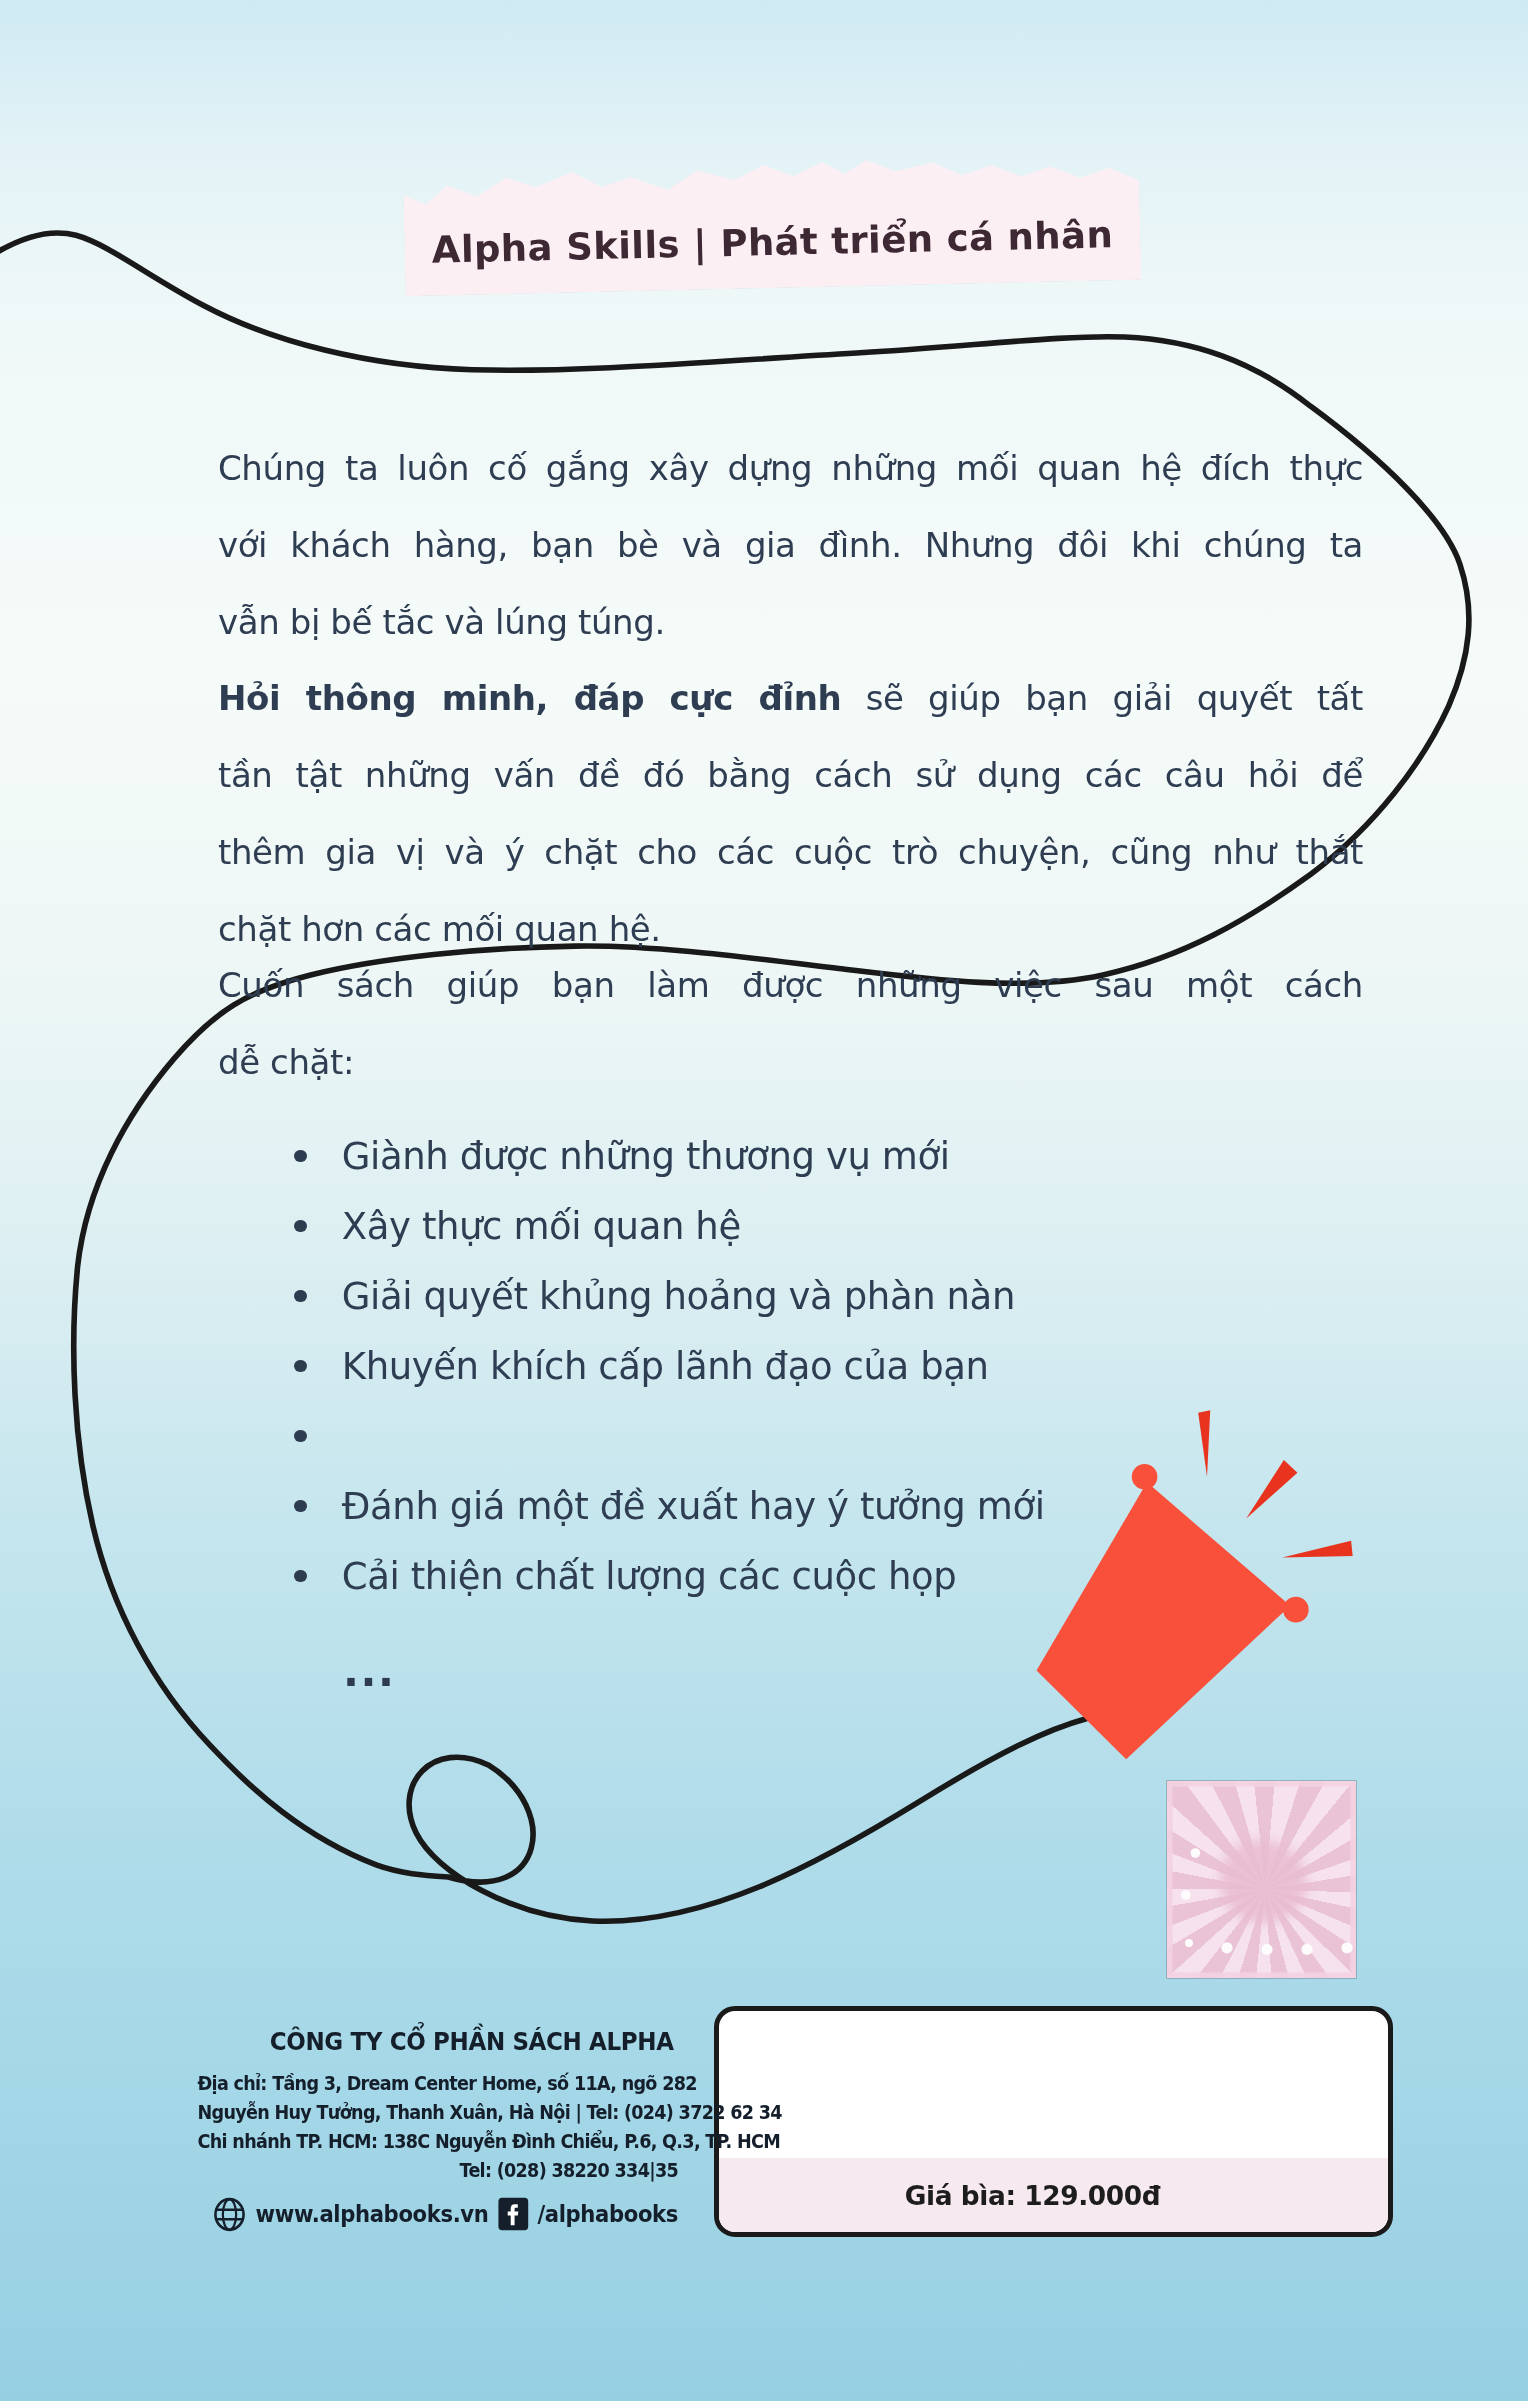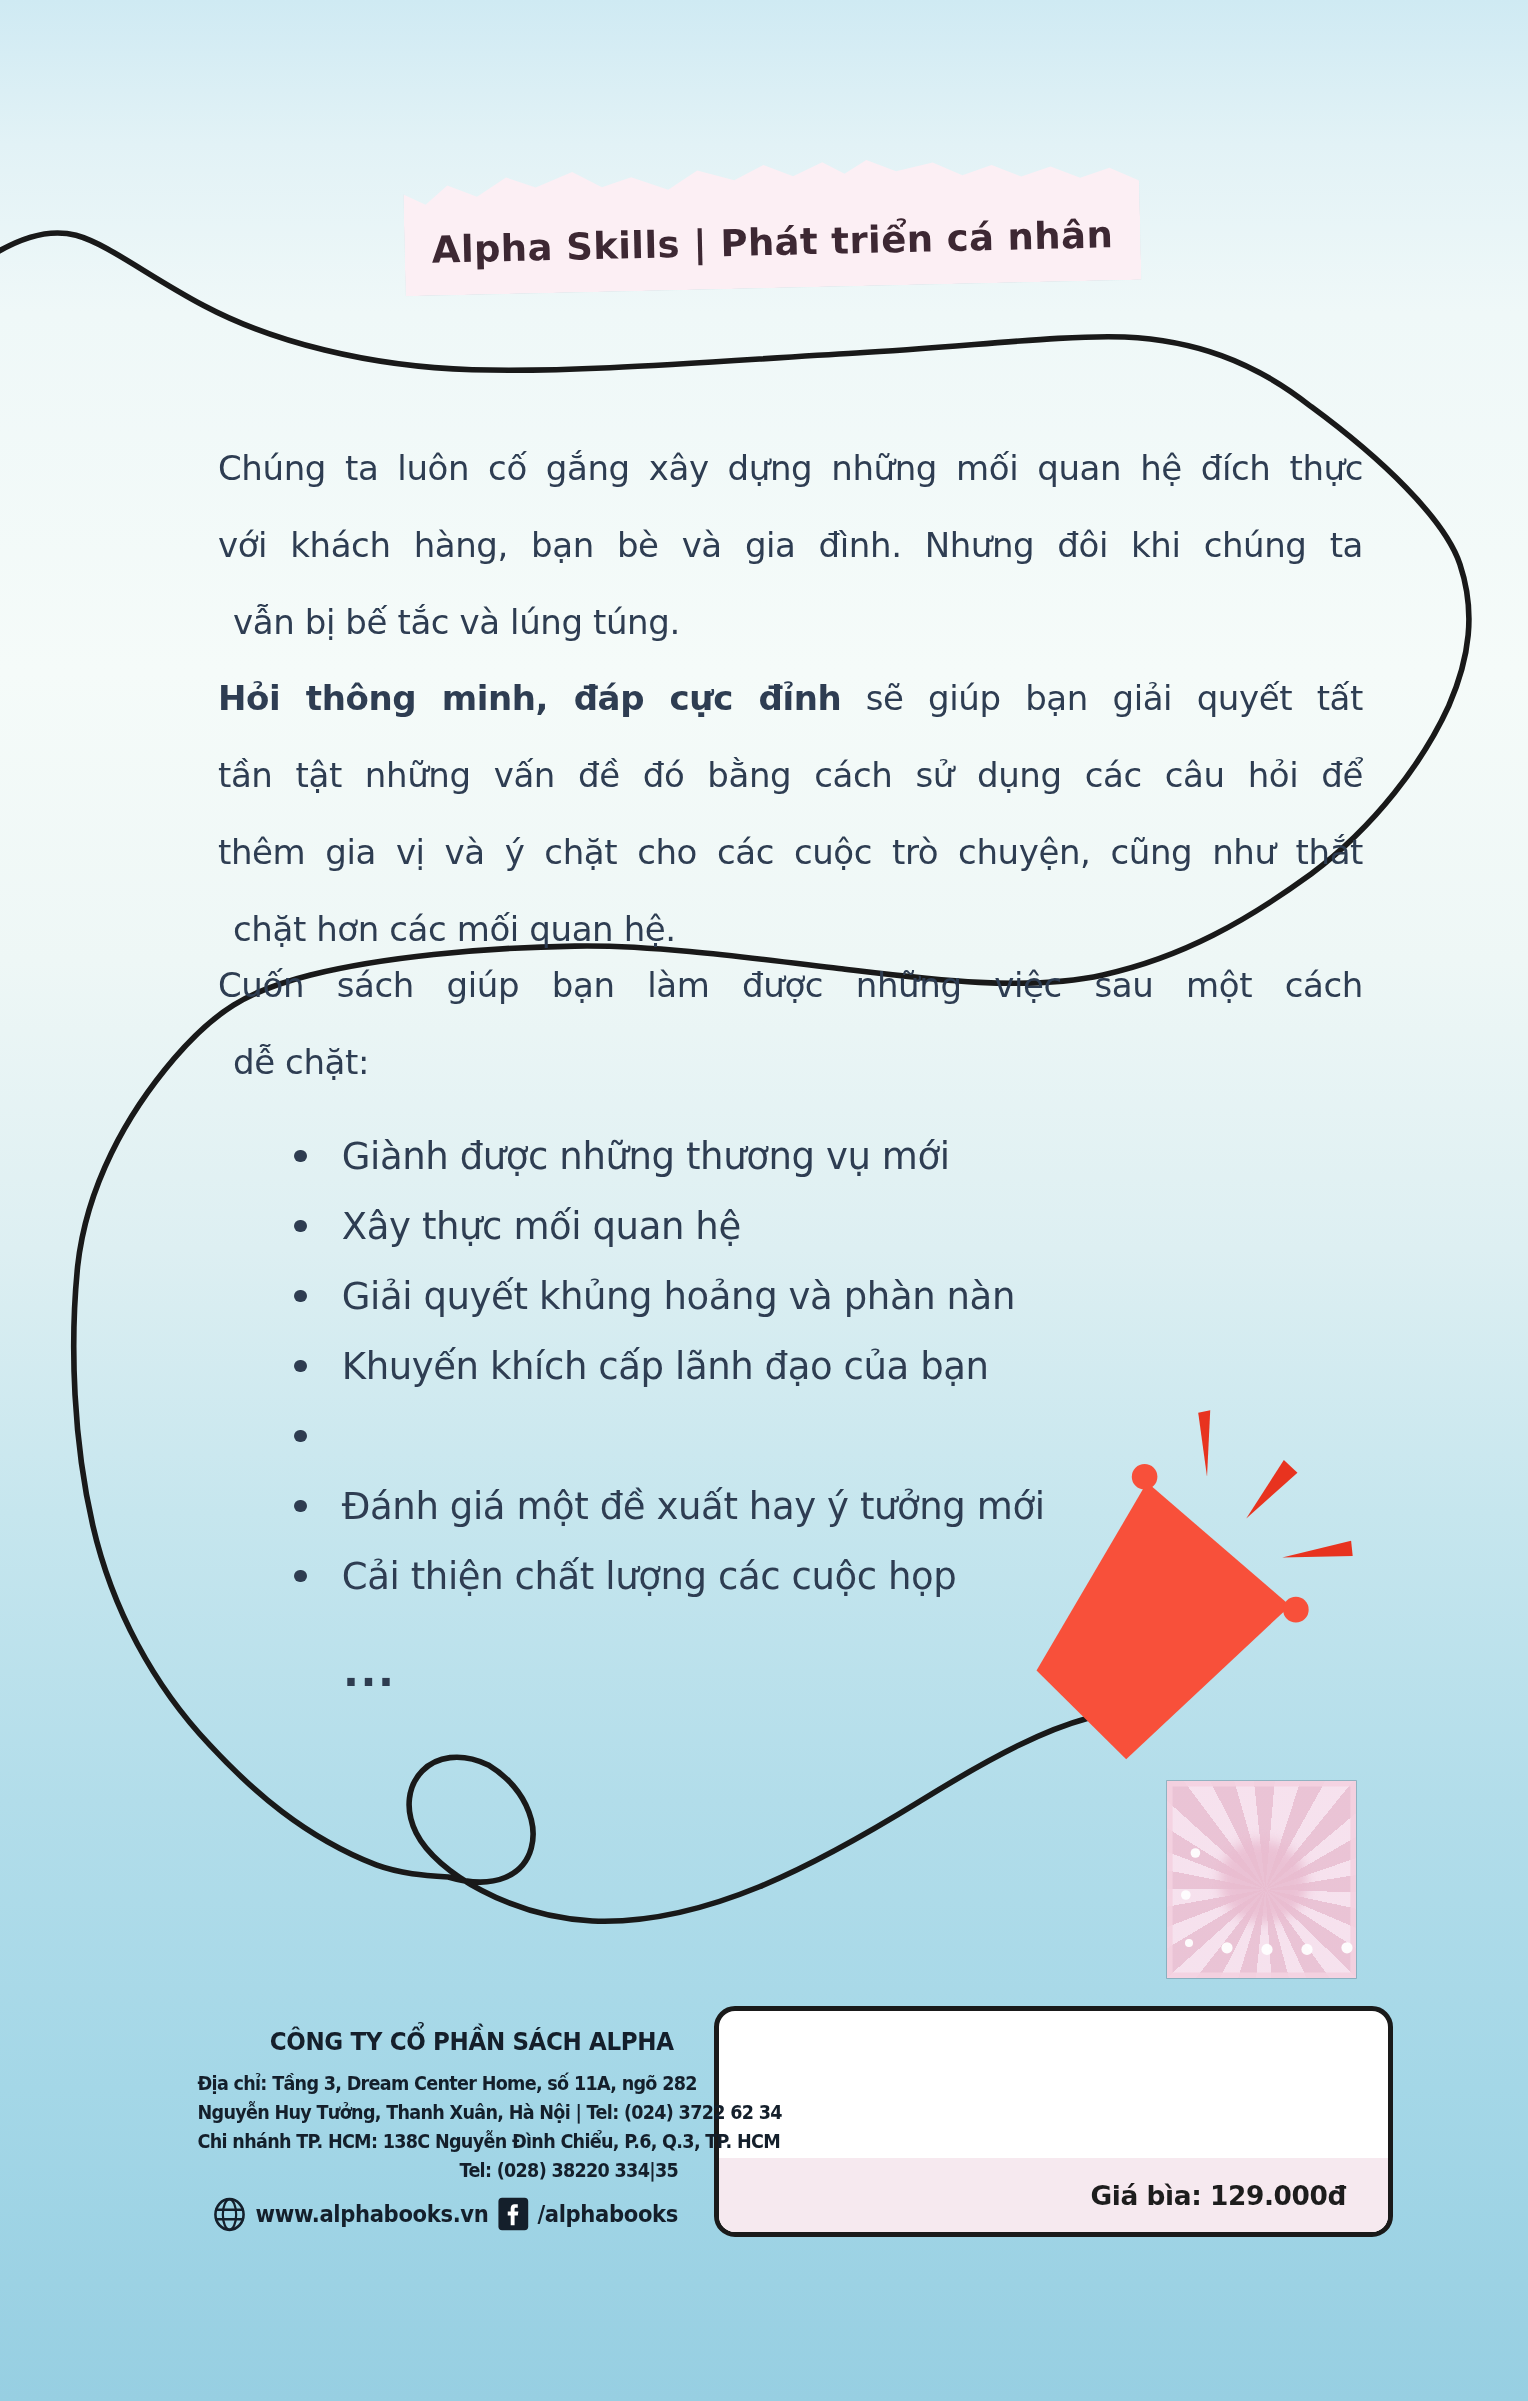--- a/index.html
+++ b/index.html
@@ -30,21 +30,21 @@
     font-size:37px;font-weight:600;color:#3d2833;
     letter-spacing:0.4px;padding-bottom:24px;white-space:nowrap;
   }
 
   
   .para{position:absolute;left:218px;width:1145px;color:#2e3d52;}
   .pline{
     font-size:34px;letter-spacing:-0.4px;line-height:77px;height:77px;
     text-align:justify;text-align-last:justify;white-space:normal;
   }
-  .pline.last{text-align-last:left;margin-left:15px;}
+  .pline.last{text-align-last:left;}
   .pline b{font-weight:bold;}
 
   .bullets{position:absolute;left:294px;top:1121px;width:1057px;}
   .bullet-row{display:flex;align-items:center;height:70px;}
   .dot{width:12.8px;height:12.8px;border-radius:50%;background:#2e3c50;flex:0 0 auto;margin-right:35px;}
   .bullet-text{font-size:37px;letter-spacing:-0.4px;color:#2e3d52;white-space:nowrap;}
   .ellipsis{position:absolute;left:343px;top:1647px;font-size:42px;font-weight:bold;color:#2e3c50;letter-spacing:1.6px;}
 
   
   .stamp{
@@ -66,21 +66,21 @@
   }
 
   
   .pricebox{
     position:absolute;left:714px;top:2006px;width:679px;height:231px;
     background:#ffffff;border:5.6px solid #1a1a1a;border-radius:21px;
     box-sizing:border-box;overflow:hidden;
   }
   .price-strip{
     position:absolute;left:0;right:0;bottom:0;height:74px;background:#f6e9ef;
-    display:flex;align-items:center;justify-content:flex-end;padding-right:42px;
+    display:flex;align-items:center;justify-content:center;padding-right:42px;
   }
   .price-label{font-size:26.4px;font-weight:bold;color:#1d1d1d;letter-spacing:-0.4px;}
 
   
   .footer{position:absolute;left:132px;top:2027px;width:546px;color:#141f2b;}
   .pub-name{
     font-size:25px;font-weight:bold;text-align:right;letter-spacing:-0.4px;
     white-space:nowrap;margin-bottom:12.8px;padding-right:4.8px;
     transform:scaleX(.92);transform-origin:top right;
   }

